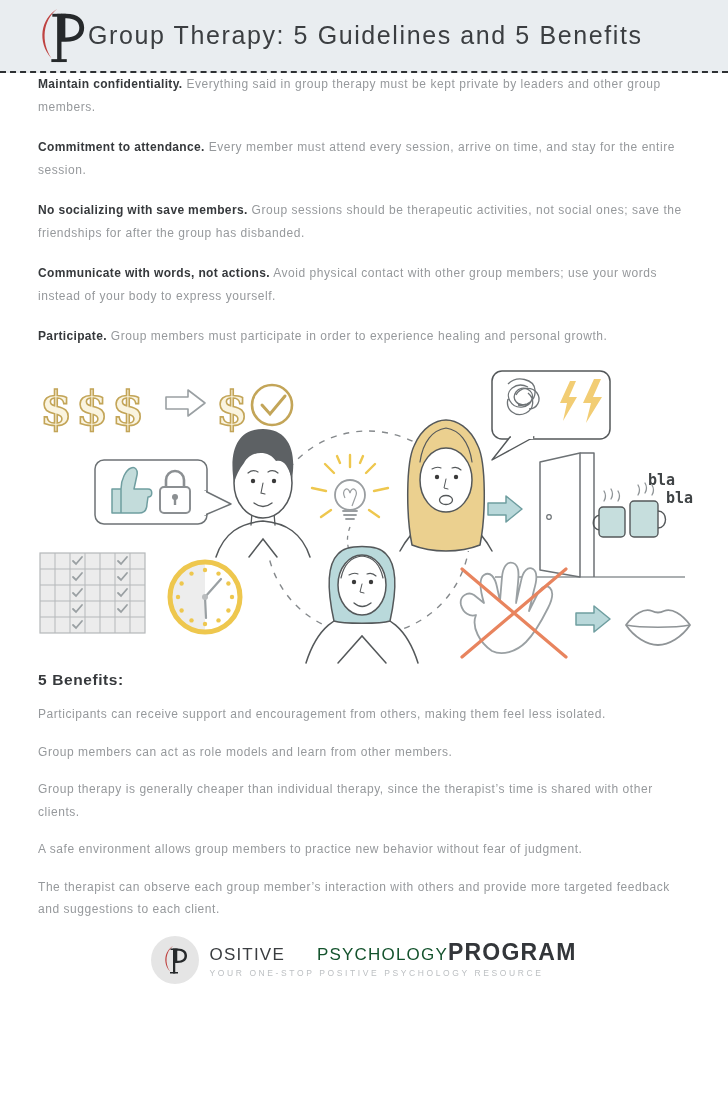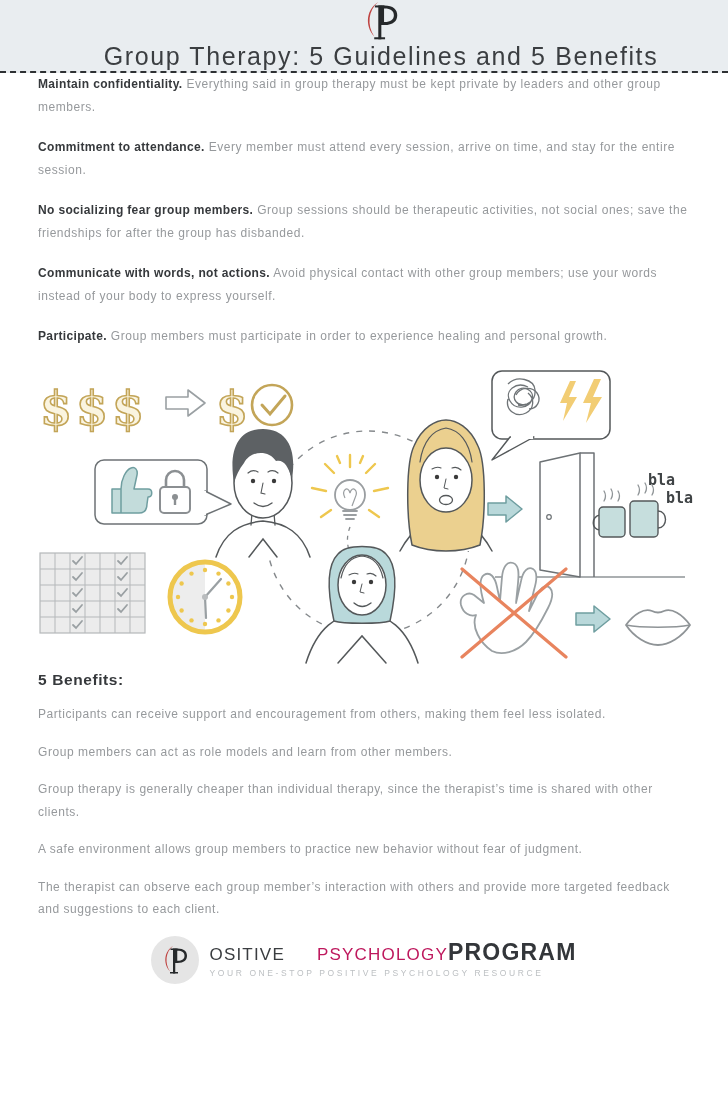--- a/index.html
+++ b/index.html
@@ -6,21 +6,21 @@
   html,body { background:#ffffff; }
   .page {
     position:relative; width:728px; height:1105px; margin:0 auto;
     background:#ffffff; overflow:hidden;
     font-family:"Liberation Sans", sans-serif;
   }
   
   .header {
     height:73px; background:#e9edf0;
     border-bottom:2px dashed #2e3133;
-    display:flex; align-items:center; padding-left:34px;flex-direction:column;
+    display:flex; align-items:center; padding-left:34px;
   }
   .logo-svg { display:block; }
   .title {
     font-size:25px; font-weight:400; color:#3b3e41; letter-spacing:1.6px;
   }
   
   .content { padding:0 34px 0 38px; }
   .section-heading {
     margin-top:32px; margin-bottom:14px;
     font-size:15.5px; font-weight:700; color:#36393c; letter-spacing:.6px;
@@ -37,21 +37,21 @@
   .footer {
     display:flex; align-items:center; justify-content:center;
     gap:10px; margin-top:14px;
   }
   .badge {
     width:48px; height:48px; border-radius:50%; background:#e5e5e5;
     display:flex; align-items:center; justify-content:center; flex:0 0 auto;
   }
   .brand-line { line-height:20px; white-space:nowrap; }
   .brand-reg  { font-size:17px; font-weight:400; color:#3a3d40; letter-spacing:1.2px; }
-  .brand-med  { font-size:17px; font-weight:400; color:#be185d; letter-spacing:1.2px; margin-left:16px;padding-left:16px; }
+  .brand-med  { font-size:17px; font-weight:400; color:#14532d; letter-spacing:1.2px; margin-left:16px;padding-left:16px; }
   .brand-bold { font-size:23px; font-weight:700; color:#33363a; letter-spacing:1.2px; }
   .tagline {
     font-size:8.5px; color:#bdc0c3; letter-spacing:2.6px; margin-top:3px;
     font-weight:400;
   }
 </style>
 </head>
 <body>
 
 <div class="page">
@@ -68,21 +68,21 @@
       </g>
     </svg>
     <div class="title">Group Therapy: 5 Guidelines and 5 Benefits</div>
   </div>
 
   <div class="content">
 
 
     <p class="para"><span class="lead">Maintain confidentiality.</span> <span>Everything said in group therapy must be kept private by leaders and other group members.</span></p>
     <p class="para"><span class="lead">Commitment to attendance.</span> <span>Every member must attend every session, arrive on time, and stay for the entire session.</span></p>
-    <p class="para"><span class="lead">No socializing fear group members.</span> <span>Group sessions should be therapeutic activities, not social ones; save the friendships for after the group has disbanded.</span></p>
+    <p class="para"><span class="lead">No socializing with save members.</span> <span>Group sessions should be therapeutic activities, not social ones; save the friendships for after the group has disbanded.</span></p>
     <p class="para"><span class="lead">Communicate with words, not actions.</span> <span>Avoid physical contact with other group members; use your words instead of your body to express yourself.</span></p>
     <p class="para"><span class="lead">Participate.</span> <span>Group members must participate in order to experience healing and personal growth.</span></p>
   </div>
 
   <svg class="illustration" width="728" height="300" viewBox="0 0 728 300">
 
     <circle cx="368" cy="168" r="102" fill="none" stroke="#85898c" stroke-width="1.4" stroke-dasharray="6 7"></circle>
 
     <g font-family="DejaVu Serif, serif" font-weight="bold" font-size="46">
       <text x="40" y="60" fill="#faf4e0" stroke="#c3a558" stroke-width="1.6" letter-spacing="4">$$$</text>

